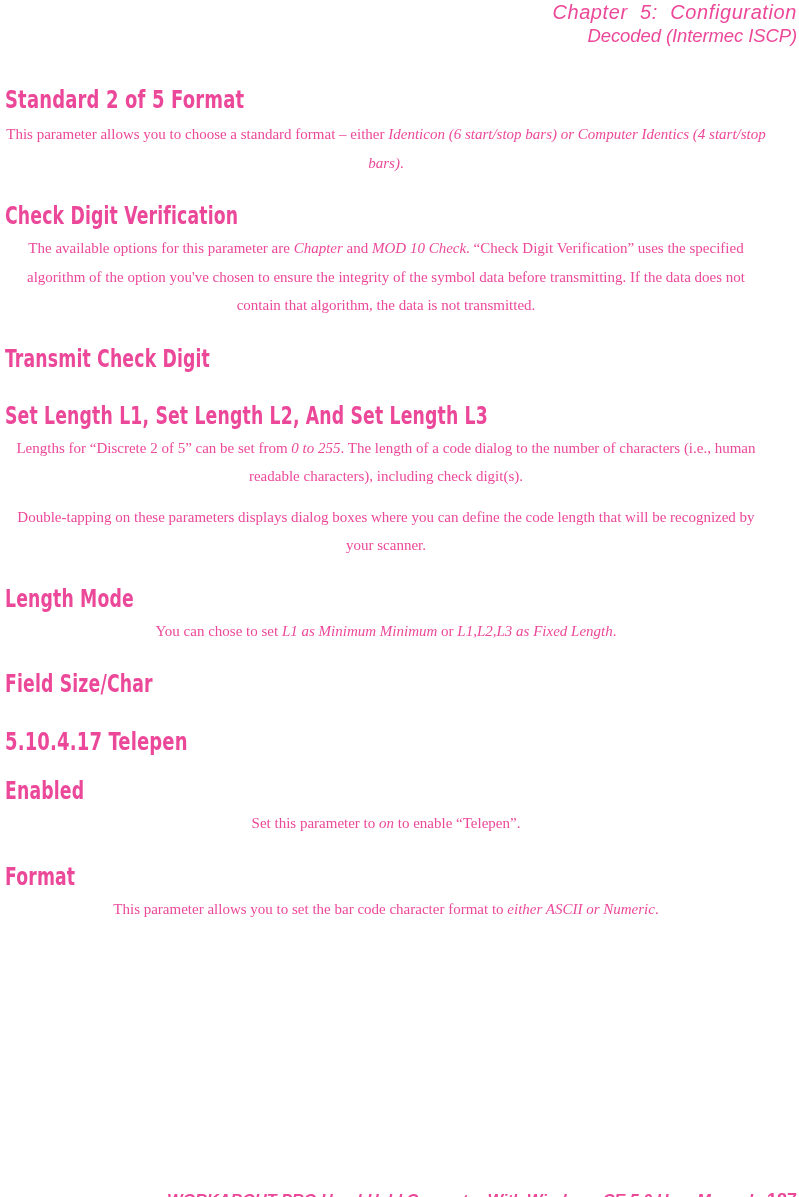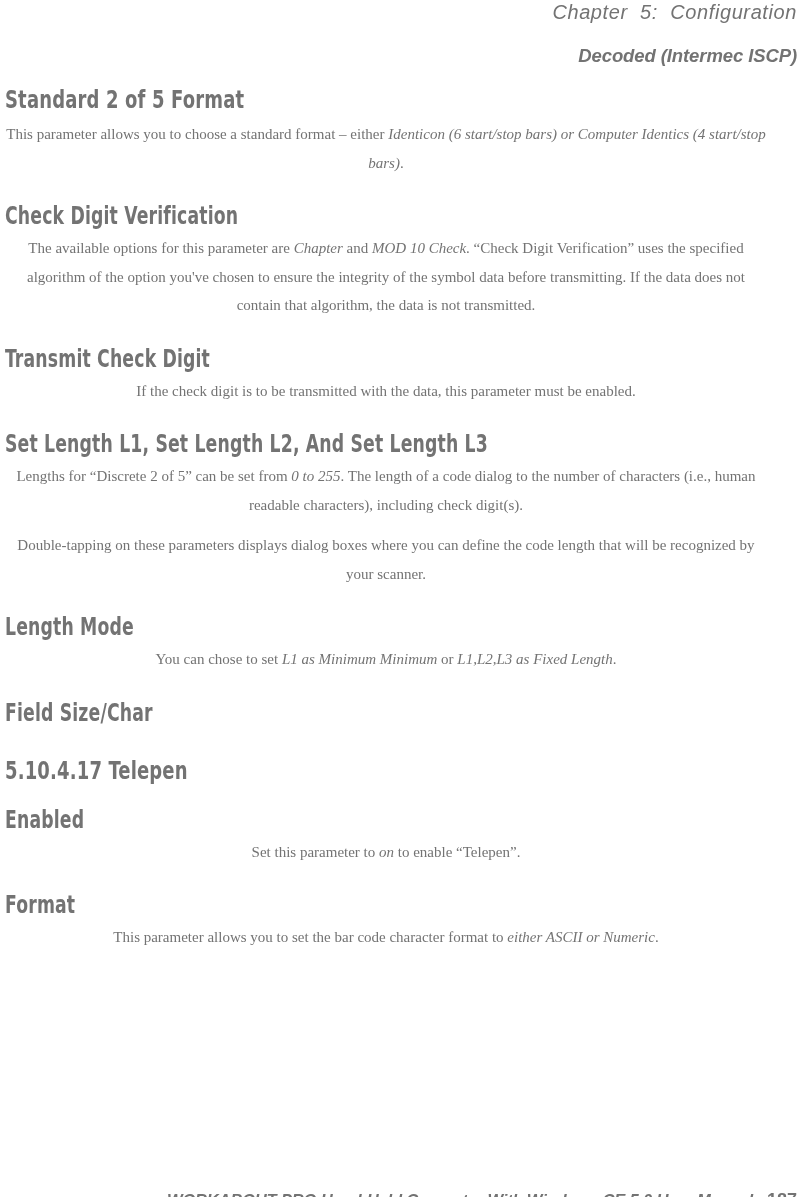--- a/index.html
+++ b/index.html
@@ -7,21 +7,21 @@
     padding: 0;
     background: #ffffff;
   }
   .page {
     position: relative;
     width: 799px;
     height: 1197px;
     background: #ffffff;
     overflow: hidden;
     font-family: "Liberation Serif", "DejaVu Serif", serif;
-    color: #737373;
+    color: #ec4899;
   }
 
   
   .running-head {
     position: absolute;
     top: 0px;
     left: 0px;
     width: 797px;
     text-align: right;
     font-family: "Liberation Sans", "DejaVu Sans", sans-serif;
@@ -29,26 +29,26 @@
   .running-head .chapter-line {
     font-style: italic;
     font-weight: normal;
     font-size: 20px;
     line-height: 24px;
     letter-spacing: 0.6px;
     white-space: pre;
   }
   .running-head .section-line {
     font-style: italic;
-    font-weight: bold;
+    font-weight: normal;
     font-size: 18.5px;
     line-height: 24px;
     letter-spacing: -0.1px;
     white-space: pre;
-    margin-top: 20px;
+    margin-top: 0;
     padding-left: 42px;
   }
 
   
   .content {
     position: absolute;
     left: 5px;
     top: 86px;
     width: 762px;
   }
@@ -131,21 +131,20 @@
     <p class="body"><span>This parameter allows you to choose a standard format – either </span><em class="it">Identicon (6 start/stop bars) or Computer Identics (4 start/stop bars)</em><span>.</span></p>
 
     <div class="blk-gap-lg"></div>
 
     <h2 class="sub-head">Check  Digit  Verification</h2>
     <p class="body"><span>The available options for this parameter are </span><em class="it">Chapter</em><span> and </span><em class="it">MOD 10 Check</em><span>. “Check Digit Verification” uses the specified algorithm of the option you've chosen to ensure the integrity of the symbol data before transmitting. If the data does not contain that algorithm, the data is not transmitted.</span></p>
 
     <div class="blk-gap-lg"></div>
 
     <h2 class="sub-head">Transmit  Check  Digit</h2>
-    <p class="body"><span>If the check digit is to be transmitted with the data, this parameter must be enabled.</span></p>
 
     <div class="blk-gap-lg"></div>
 
     <h2 class="sub-head">Set  Length  L1,  Set  Length  L2,  And  Set  Length  L3</h2>
     <p class="body"><span>Lengths for “Discrete 2 of 5” can be set from </span><em class="it">0 to 255</em><span>. The length of a code dialog to the number of characters (i.e., human readable characters), including check digit(s).</span></p>
     <p class="body"><span>Double-tapping on these parameters displays dialog boxes where you can define the code length that will be recognized by your scanner.</span></p>
 
     <div class="blk-gap-lg"></div>
 
     <h2 class="sub-head">Length  Mode</h2>

